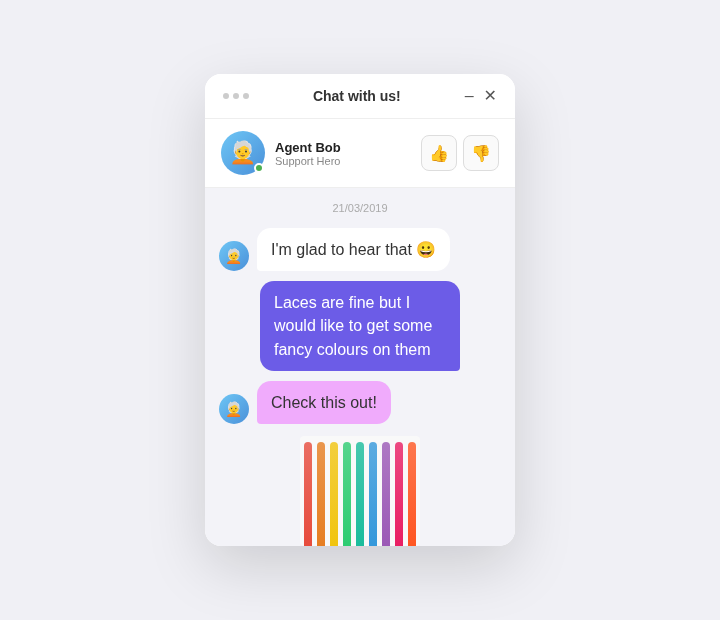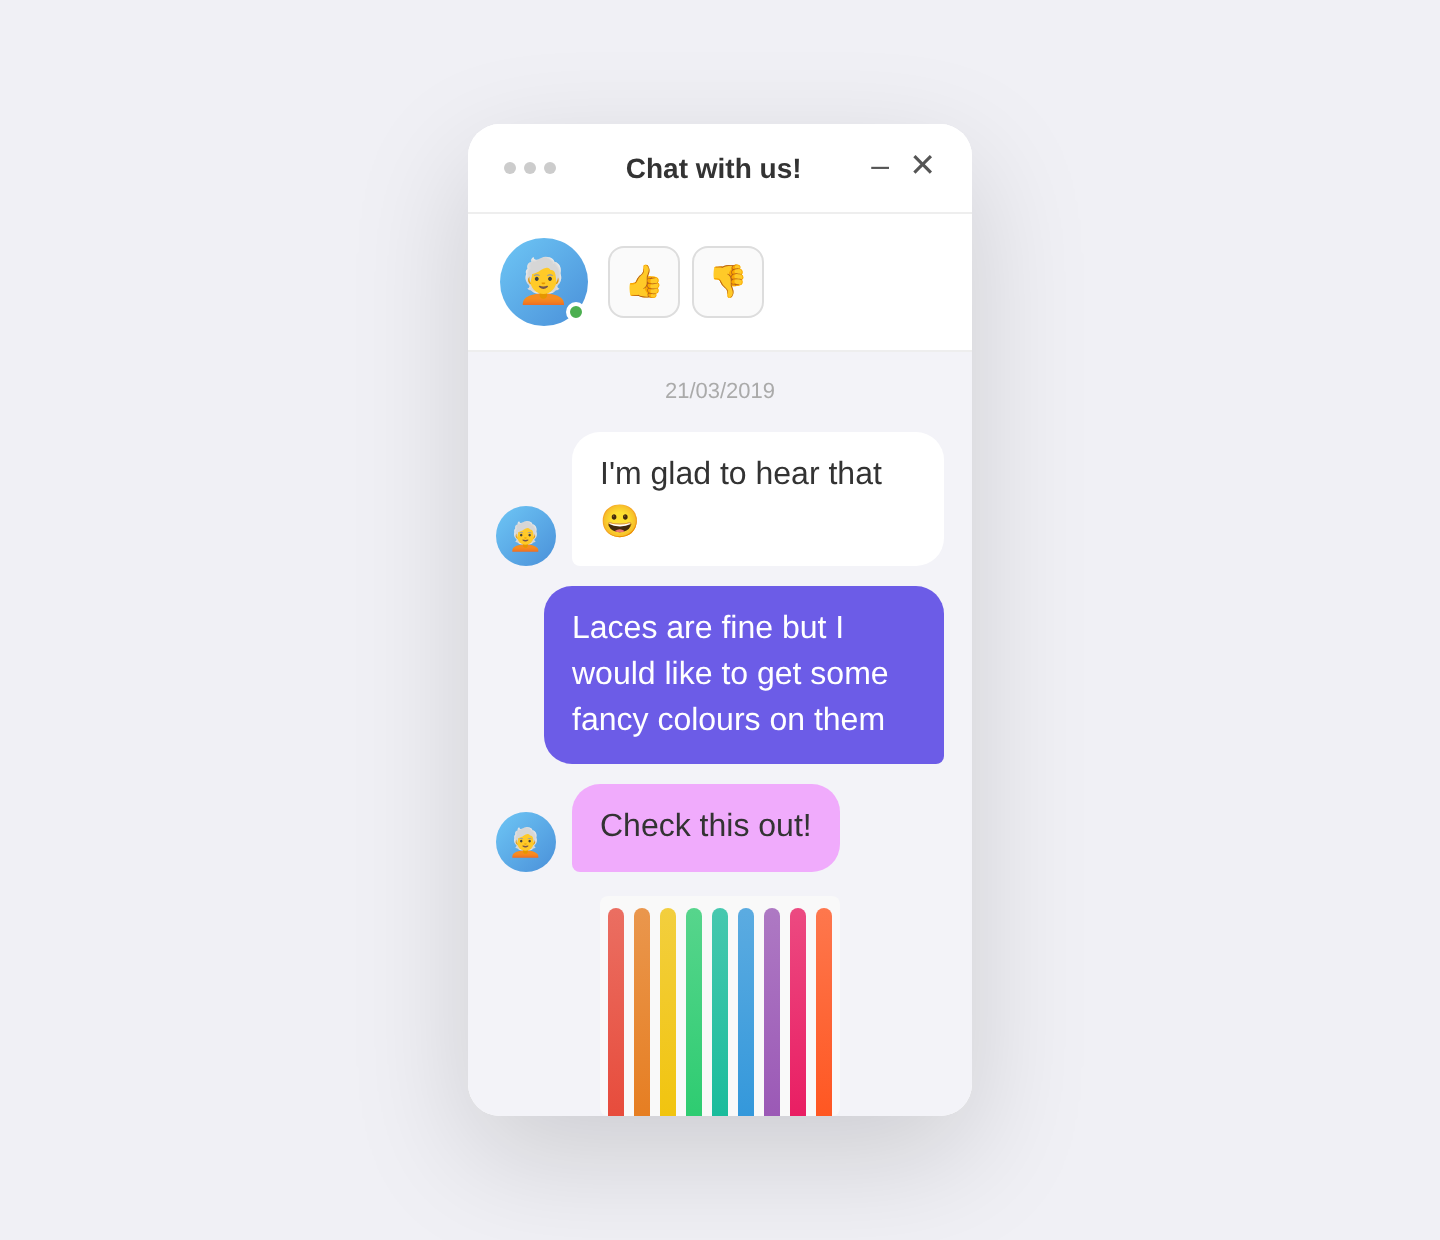--- a/index.html
+++ b/index.html
@@ -9,21 +9,21 @@
       height: 620px;
       background: #f0f0f5;
       display: flex;
       align-items: center;
       justify-content: center;
       font-family: -apple-system, BlinkMacSystemFont, 'Segoe UI', sans-serif;
       overflow: hidden;
     }
 
     .chat-window {
-      width: 252px;
+      width: 310px;
       background: #fff;
       border-radius: 16px;
       box-shadow: 0 20px 60px rgba(0,0,0,0.15);
       display: flex;
       flex-direction: column;
       overflow: hidden;
       position: relative;
     }
 
     .title-bar {
@@ -159,20 +159,21 @@
       align-items: flex-end;
       gap: 8px;
     }
 
     .message-row.agent {
       flex-direction: row;
     }
 
     .message-row.user {
       flex-direction: row-reverse;
+      justify-content: center;
     }
 
     .msg-avatar {
       width: 30px;
       height: 30px;
       border-radius: 50%;
       background: linear-gradient(135deg, #6ec6f5, #4a90d9);
       display: flex;
       align-items: center;
       justify-content: center;
@@ -256,20 +257,24 @@
     <div class="title-bar-actions">
       <span class="title-action">–</span>
       <span class="title-action">✕</span>
     </div>
   </div>
 
   <div class="agent-bar">
     <div class="agent-avatar-wrap">
       <div class="agent-avatar">🧑‍🦳</div>
       <div class="online-dot"></div>
+    </div>
+    <div class="agent-info">
+      <div class="agent-name">Agent Bob</div>
+      <div class="agent-role">Support Hero</div>
     </div>
     <div class="rating-buttons">
       <button class="rating-btn">👍</button>
       <button class="rating-btn">👎</button>
     </div>
   </div>
 
   <div class="chat-body">
 
     <div class="date-divider">21/03/2019</div>

